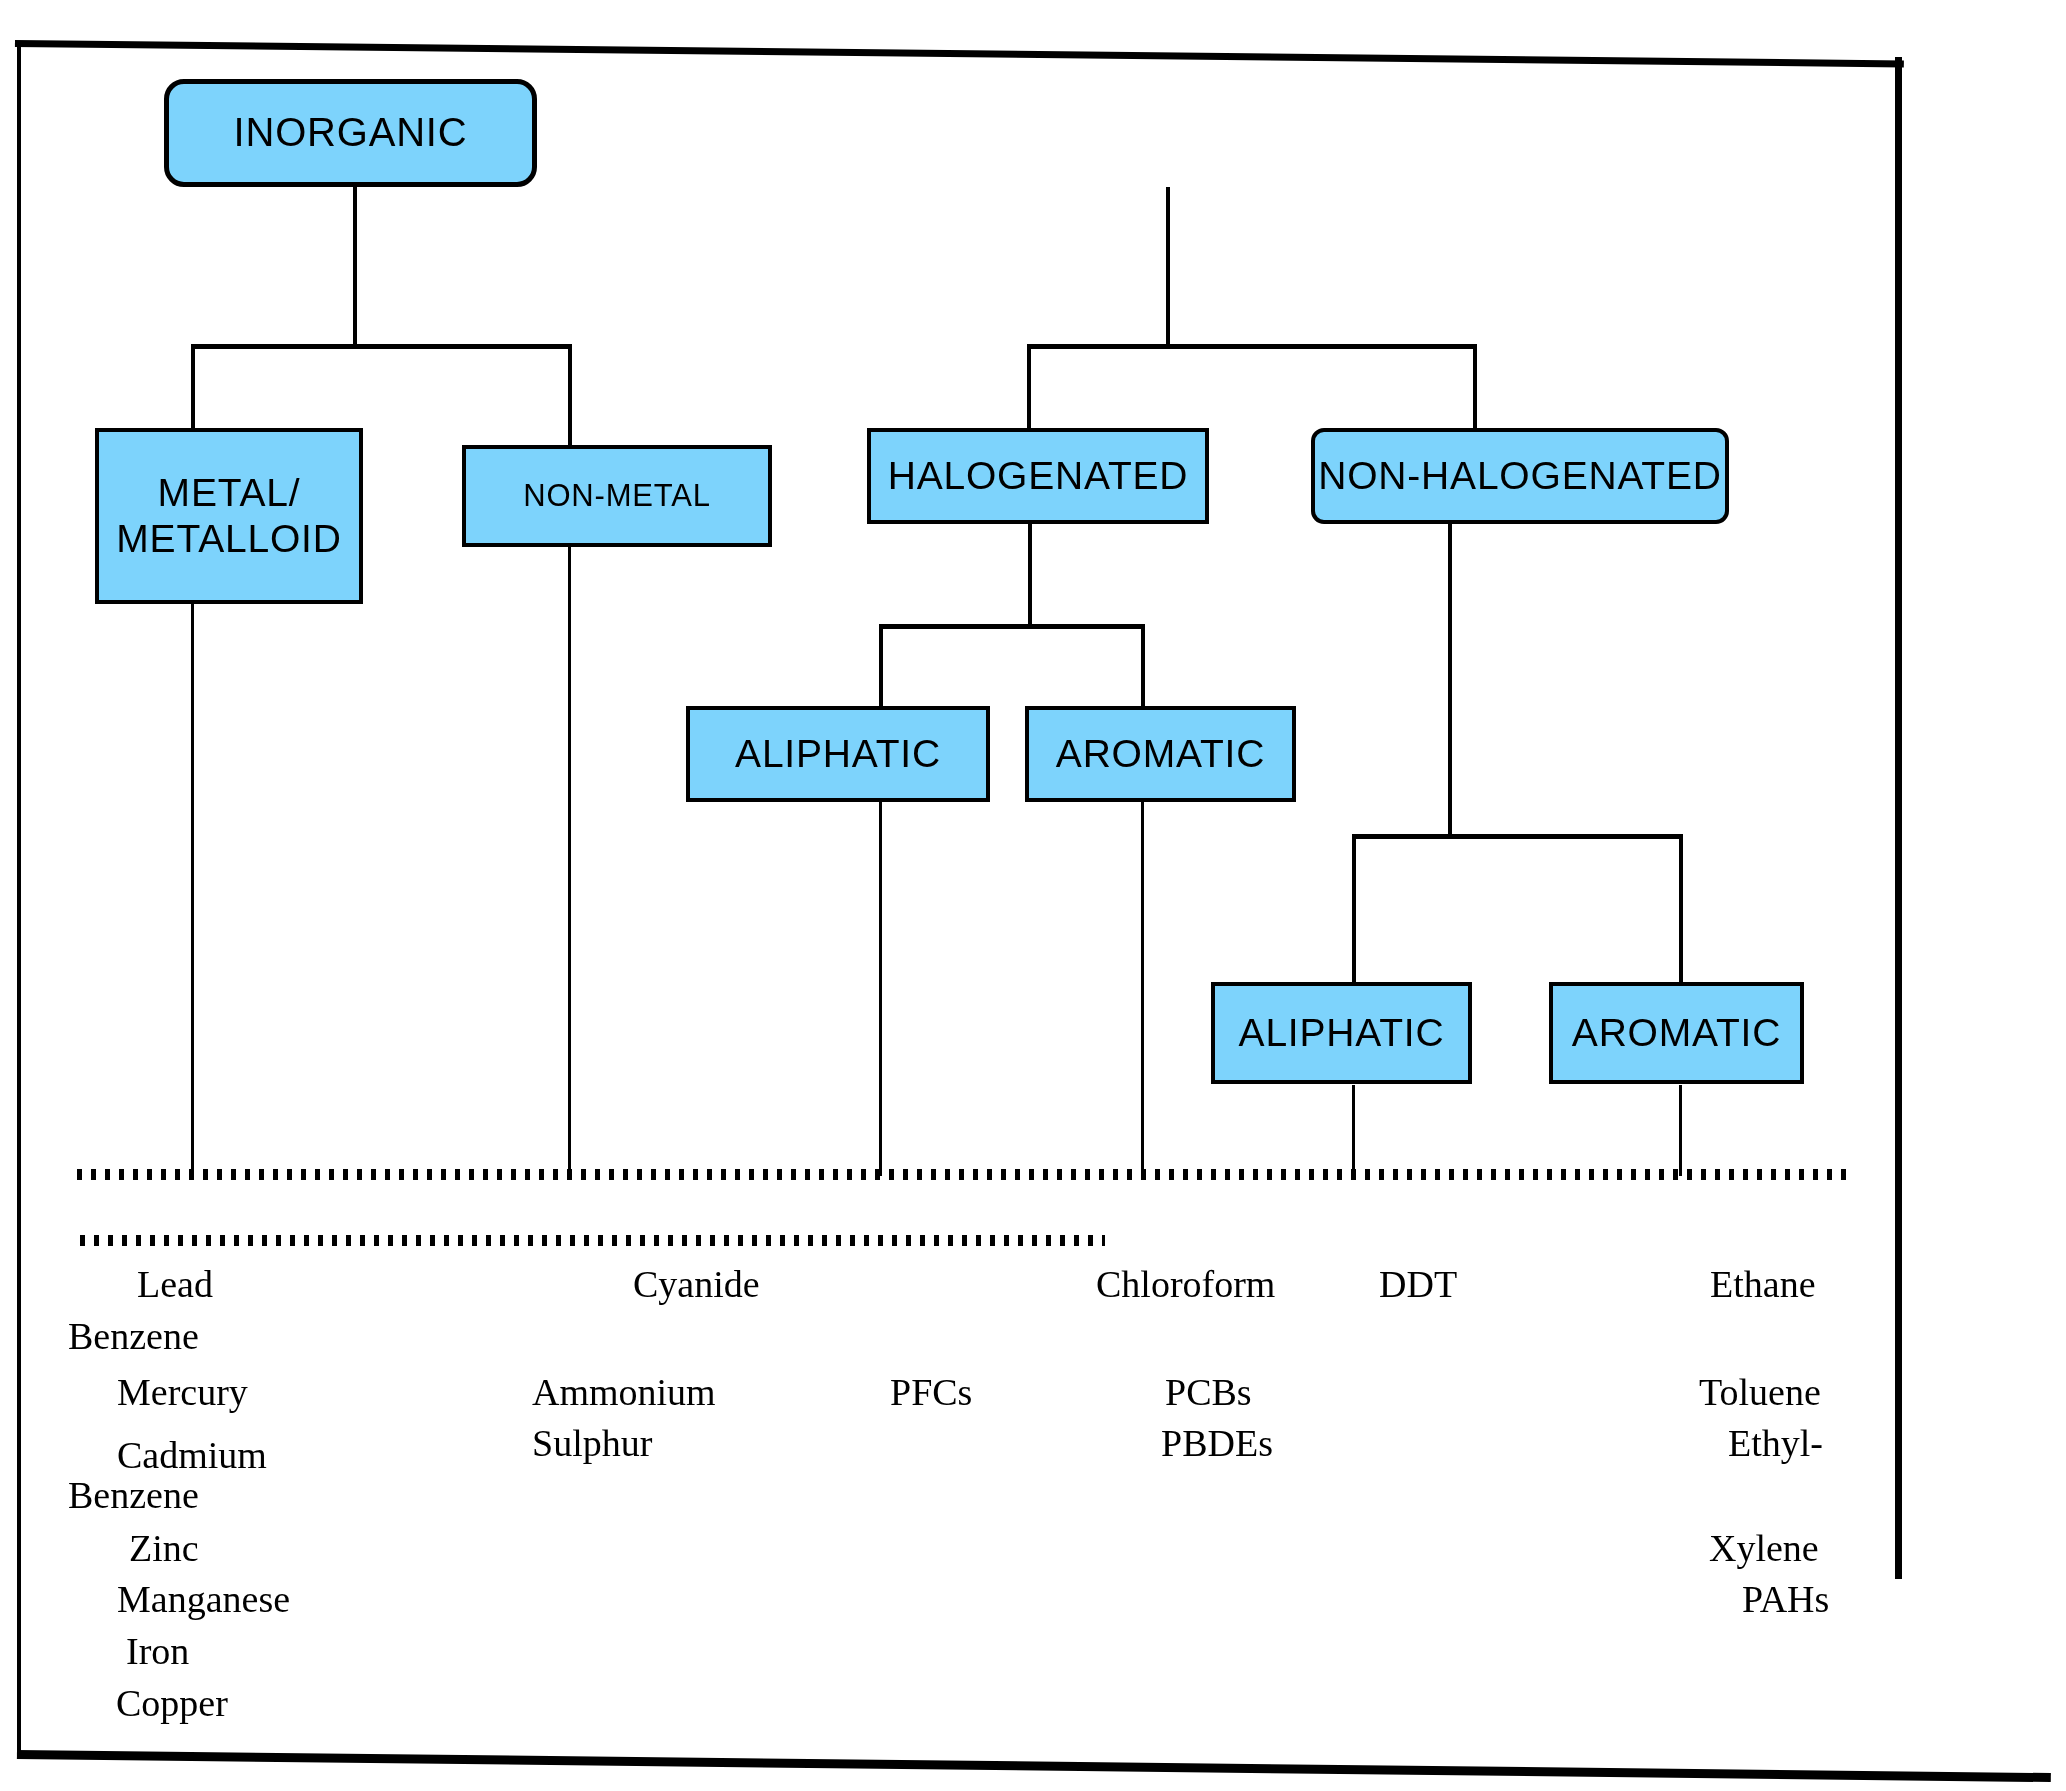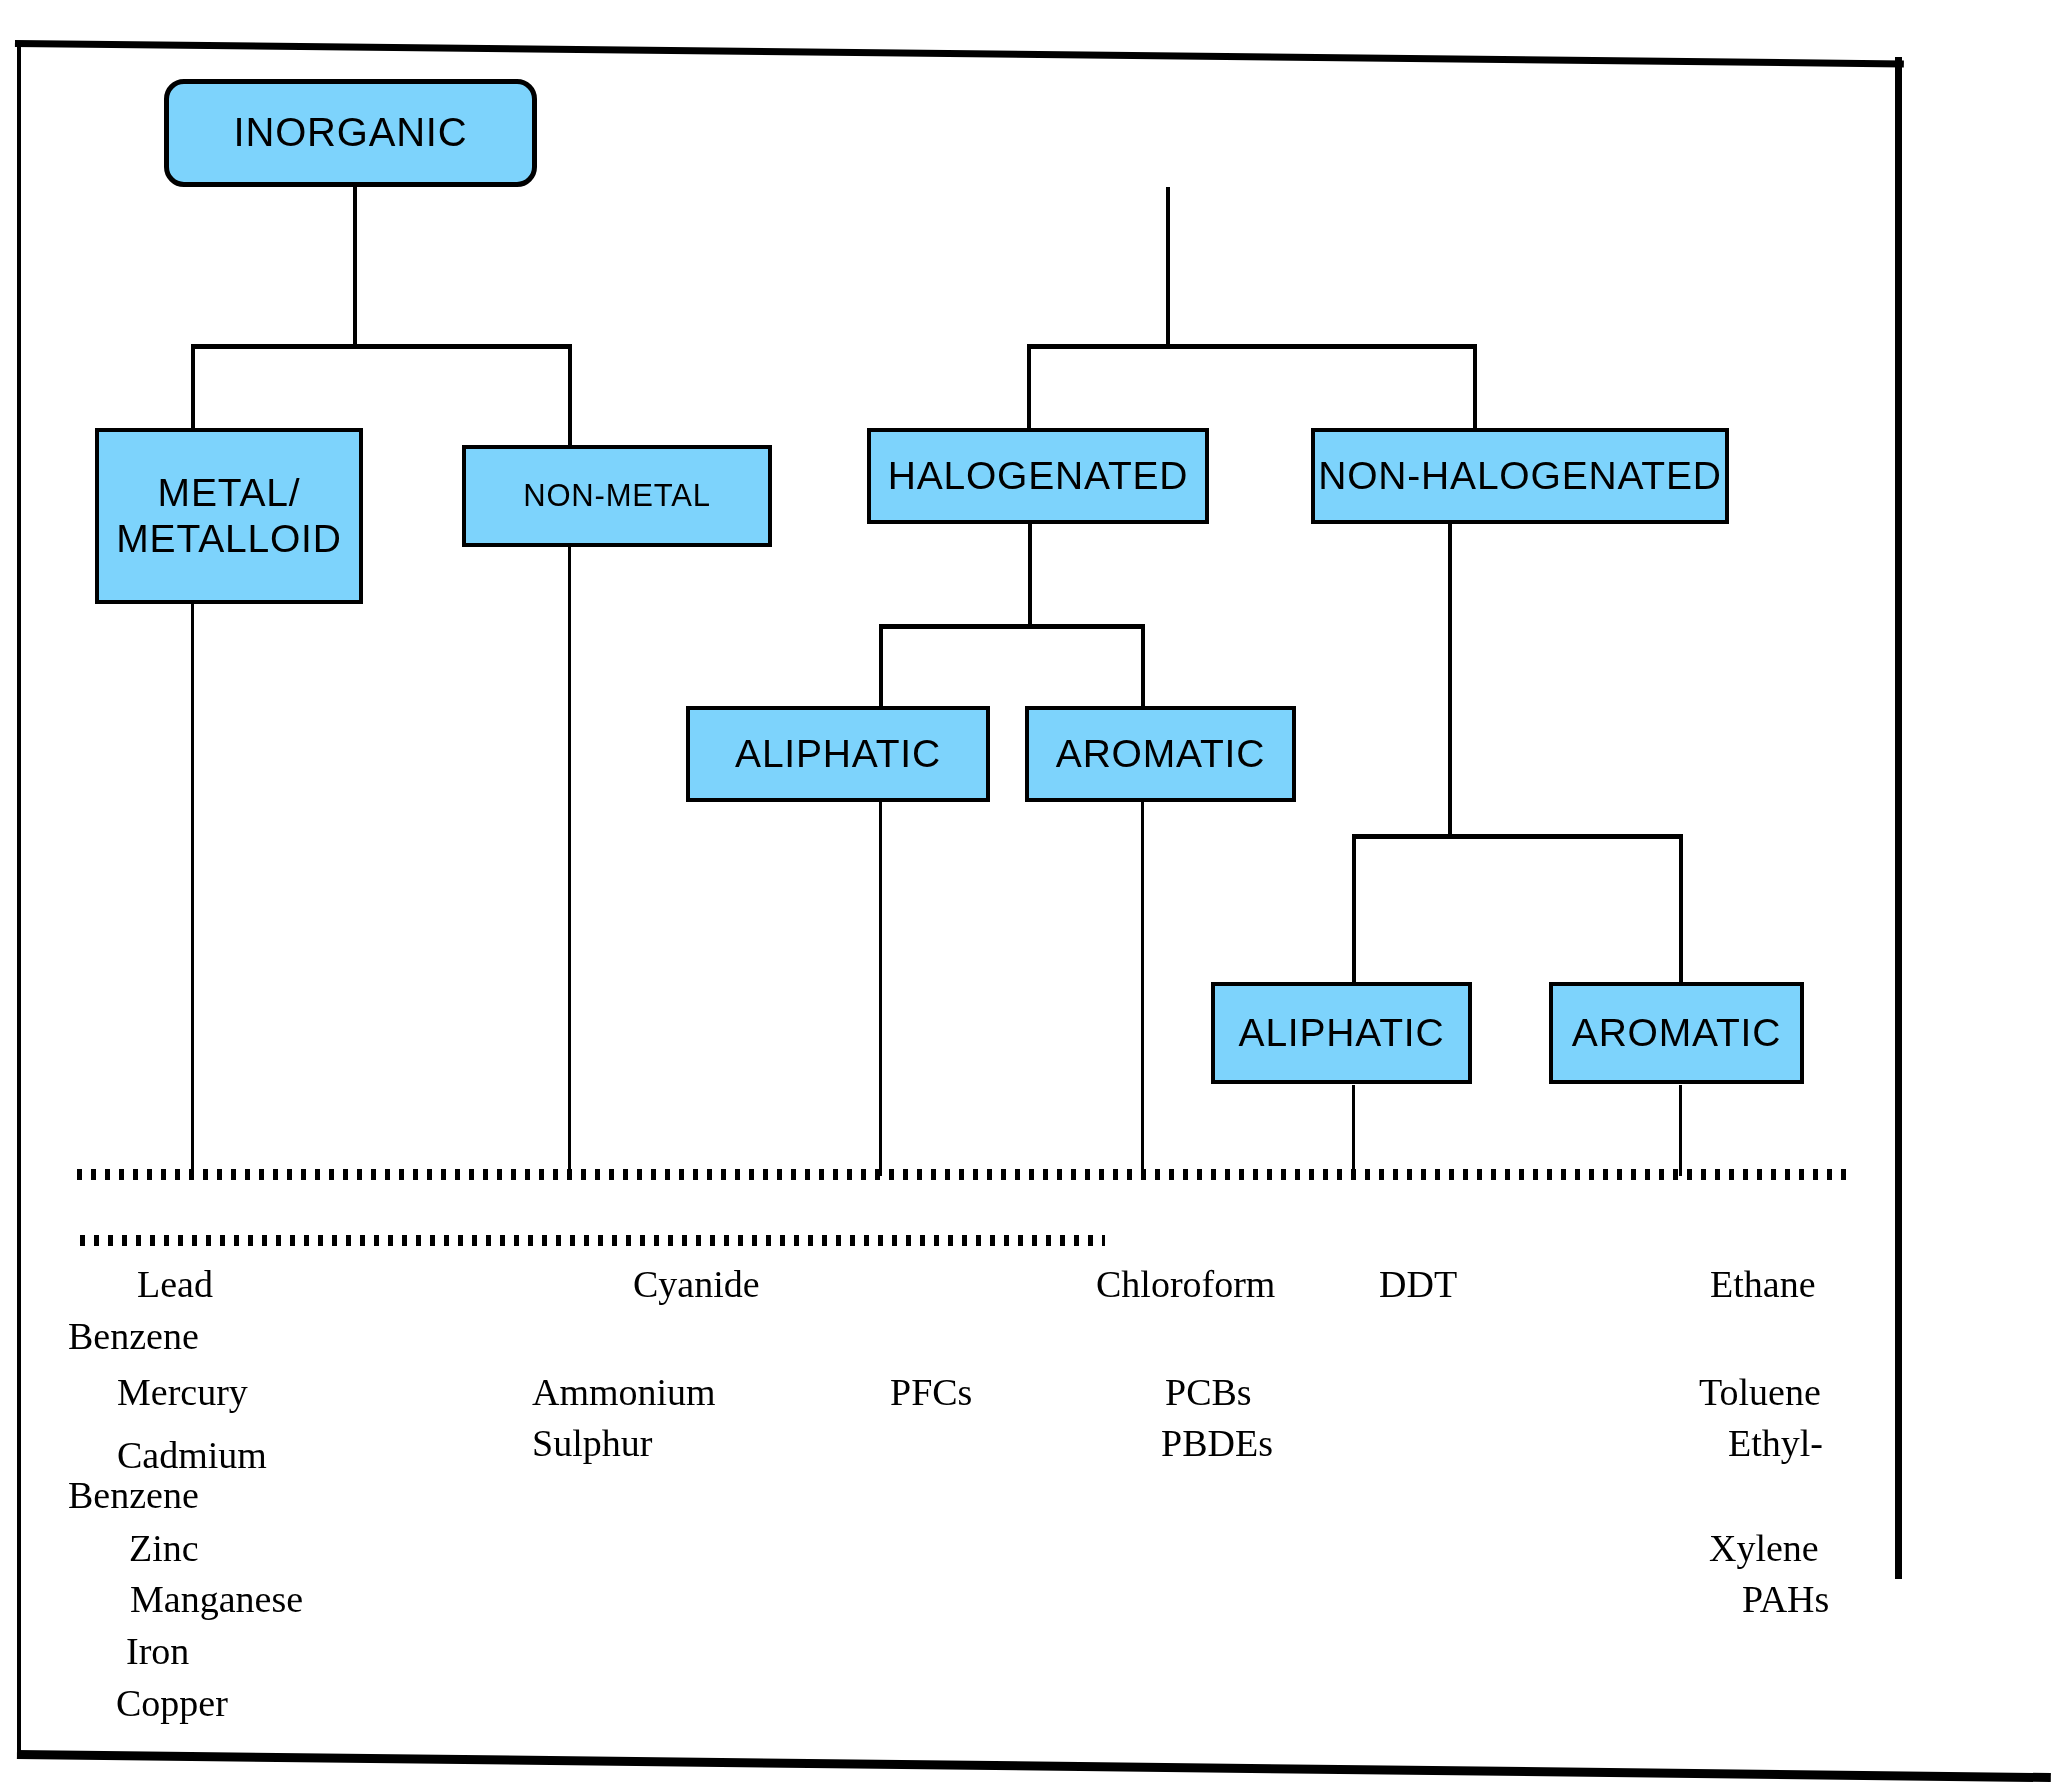--- a/index.html
+++ b/index.html
@@ -66,21 +66,21 @@
   </div>
 
   <div class="node" style="left:462px;top:445px;width:310px;height:102px;font-size:31px;">
     <span>NON-METAL</span>
   </div>
 
   <div class="node" style="left:867px;top:428px;width:342px;height:96px;font-size:39px;">
     <span>HALOGENATED</span>
   </div>
 
-  <div class="node" style="left:1311px;top:428px;width:418px;height:96px;font-size:39px;">
+  <div class="node" style="left:1311px;top:428px;width:418px;height:96px;font-size:39px;border-radius:13px;">
     <span>NON-HALOGENATED</span>
   </div>
 
   <div class="vline" style="left:1028px;top:524px;height:104px;"></div>
   <div class="hline" style="left:879px;top:624px;width:266px;"></div>
   <div class="vline" style="left:879px;top:624px;height:85px;"></div>
   <div class="vline" style="left:1141px;top:624px;height:85px;"></div>
 
   <div class="node" style="left:686px;top:706px;width:304px;height:96px;font-size:39px;">
     <span>ALIPHATIC</span>
@@ -112,21 +112,21 @@
 
   <div class="dotrow" style="left:77px;top:1169px;width:1770px;"></div>
   <div class="dotrow" style="left:80px;top:1235px;width:1025px;"></div>
 
   <div class="species" style="left:137px;top:1265px;">Lead</div>
   <div class="species" style="left:68px;top:1317px;">Benzene</div>
   <div class="species" style="left:117px;top:1373px;">Mercury</div>
   <div class="species" style="left:117px;top:1424px;margin-top:12px;">Cadmium</div>
   <div class="species" style="left:68px;top:1476px;">Benzene</div>
   <div class="species" style="left:129px;top:1529px;">Zinc</div>
-  <div class="species" style="left:117px;top:1580px;margin-left:13px;">Manganese</div>
+  <div class="species" style="left:117px;top:1580px;">Manganese</div>
   <div class="species" style="left:126px;top:1632px;">Iron</div>
   <div class="species" style="left:116px;top:1684px;">Copper</div>
 
   <div class="species" style="left:633px;top:1265px;">Cyanide</div>
   <div class="species" style="left:532px;top:1373px;">Ammonium</div>
   <div class="species" style="left:532px;top:1424px;">Sulphur</div>
 
   <div class="species" style="left:890px;top:1373px;">PFCs</div>
 
   <div class="species" style="left:1096px;top:1265px;">Chloroform</div>

